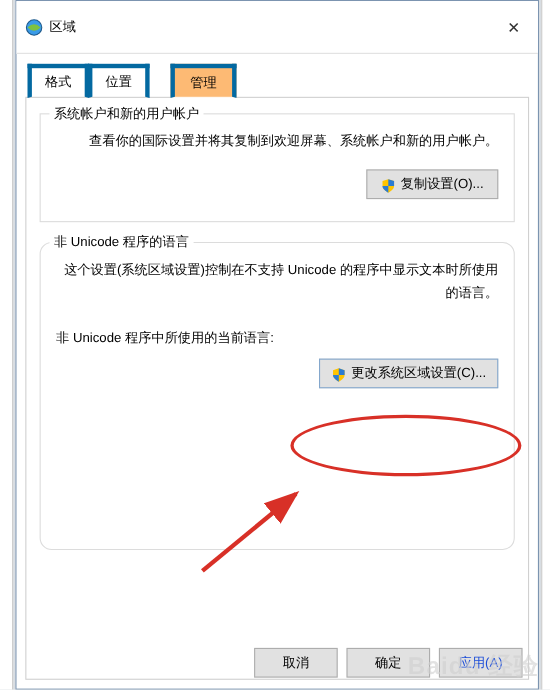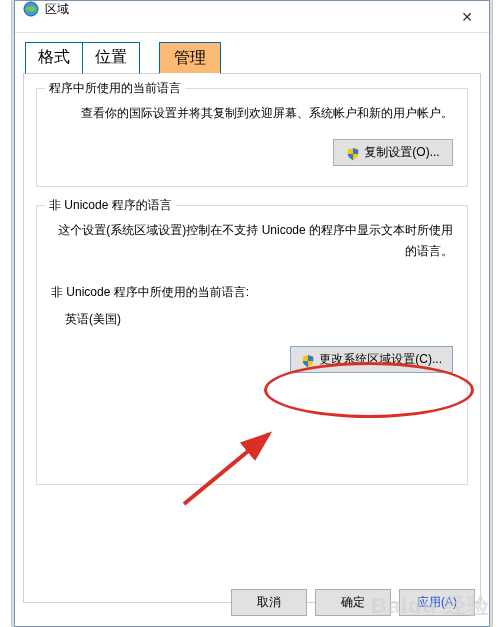--- a/index.html
+++ b/index.html
@@ -1,26 +1,26 @@
 <!DOCTYPE html>
 <html><head>
 <meta charset="utf-8">
 <style>
   * { box-sizing: border-box; font-family: "Microsoft YaHei", "Segoe UI", sans-serif; }
   body { margin: 0; background: #d8dde2; width: 500px; height: 627px; overflow: hidden; position: relative; }
   .edge-left { position: absolute; left: 0; top: 0; width: 12px; height: 100%; background: #fff; border-right: 1px solid #c9c9c9; }
   .edge-right { position: absolute; right: 0; top: 0; width: 8px; height: 100%; background: #fff; border-left: 1px solid #c9c9c9; }
   .dialog { position: absolute; left: 14px; top: 0; width: 476px; height: 627px; background: #fff; border: 1px solid #7c94b0; }
-  .titlebar { height: 32px; background: #fff; display: flex; padding-left: 8px; border-bottom: 1px solid #e0e0e0; }
+  .titlebar { height: 48px; background: #fff; display: flex; align-items: center; padding-left: 8px; border-bottom: 1px solid #e0e0e0; }
   .titlebar .icon { width: 16px; height: 16px; margin-right: 6px; }
   .titlebar .title { font-size: 12px; color: #000; flex: 1; }
   .titlebar .close { width: 44px; height: 32px; display: flex; align-items: center; justify-content: center; color: #333; font-size: 14px; }
   .dialog-body { padding: 8px 8px 8px 8px; }
   .tabs { display: flex; position: relative; top: 1px; z-index: 2; margin-left: 2px; }
-  .tab { font-size: 16px; padding: 4px 12px; border: 1px solid #0369a1; background: #fff; margin-right: -1px; border-bottom: 1px solid #d0d0d0; }
+  .tab { font-size: 12px; padding: 4px 12px; border: 4px solid #0369a1; background: #fff; margin-right: -1px; border-bottom: 1px solid #d0d0d0; }
   .tab.active { border-bottom: 1px solid #fff; background: #fdba74; padding: 5px 14px 4px 14px; z-index: 3; position: relative; margin-left: 20px; }
   .tab-panel { border: 1px solid #d0d0d0; background: #fff; padding: 14px 12px 12px 12px; height: 530px; position: relative; }
   .groupbox { border: 1px solid #dcdcdc; padding: 14px 14px 20px 14px; margin-bottom: 18px; position: relative; }
   .groupbox-title { position: absolute; top: -9px; left: 8px; background: #fff; padding: 0 4px; font-size: 12px; color: #000; }
   .group-text { font-size: 12px; color: #000; line-height: 1.7; margin-bottom: 16px; text-align: right; }
   .group-sub { font-size: 12px; color: #000; margin-bottom: 10px; margin-top: 23px; }
   .group-val { font-size: 12px; color: #000; margin-left: 14px; margin-bottom: 18px; }
   .btn-row { display: flex; justify-content: flex-end; }
   .win-btn { font-size: 12px; padding: 4px 10px; background: #e1e1e1; border: 1px solid #adadad; display: inline-flex; align-items: flex-end; gap: 4px; min-width: 120px; justify-content: center; }
   .win-btn .shield { width: 14px; height: 14px; }
@@ -57,41 +57,40 @@
   <div class="dialog-body">
     <div class="tabs">
       <div class="tab">格式</div>
       <div class="tab">位置</div>
       <div class="tab active">管理</div>
     </div>
 
     <div class="tab-panel">
 
       <div class="groupbox">
-        <div class="groupbox-title">程序中所使用的当前语言</div>
+        <div class="groupbox-title">系统帐户和新的用户帐户</div>
         <div class="group-text">查看你的国际设置并将其复制到欢迎屏幕、系统帐户和新的用户帐户。</div>
         <div class="btn-row">
           <button class="win-btn">
             <span class="shield">
               <svg viewBox="0 0 16 16">
                   <path d="M8 1 L14 3 V8 C14 12 8 15 8 15 C8 15 2 12 2 8 V3 Z" fill="#ffc400"></path>
                   <path d="M8 1 L14 3 V8 H8 Z" fill="#2b7cd3"></path>
                   <path d="M8 8 H2 V8 C2 12 8 15 8 15 Z" fill="#2b7cd3"></path>
                 </svg>
             </span>
             <span>复制设置(O)...</span>
           </button>
         </div>
       </div>
 
-      <div class="groupbox" style="height:280px;">
+      <div class="groupbox" style="height:280px;border-radius:11px;">
         <div class="groupbox-title">非 Unicode 程序的语言</div>
         <div class="group-text">这个设置(系统区域设置)控制在不支持 Unicode 的程序中显示文本时所使用的语言。</div>
         <div class="group-sub">非 Unicode 程序中所使用的当前语言:</div>
-        <div class="group-val">英语(美国)</div>
         <div class="btn-row">
           <button class="win-btn" style="border-color:#84a7cc;">
             <span class="shield">
               <svg viewBox="0 0 16 16">
                   <path d="M8 1 L14 3 V8 C14 12 8 15 8 15 C8 15 2 12 2 8 V3 Z" fill="#ffc400"></path>
                   <path d="M8 1 L14 3 V8 H8 Z" fill="#2b7cd3"></path>
                   <path d="M8 8 H2 V8 C2 12 8 15 8 15 Z" fill="#2b7cd3"></path>
                 </svg>
             </span>
             <span>更改系统区域设置(C)...</span>

